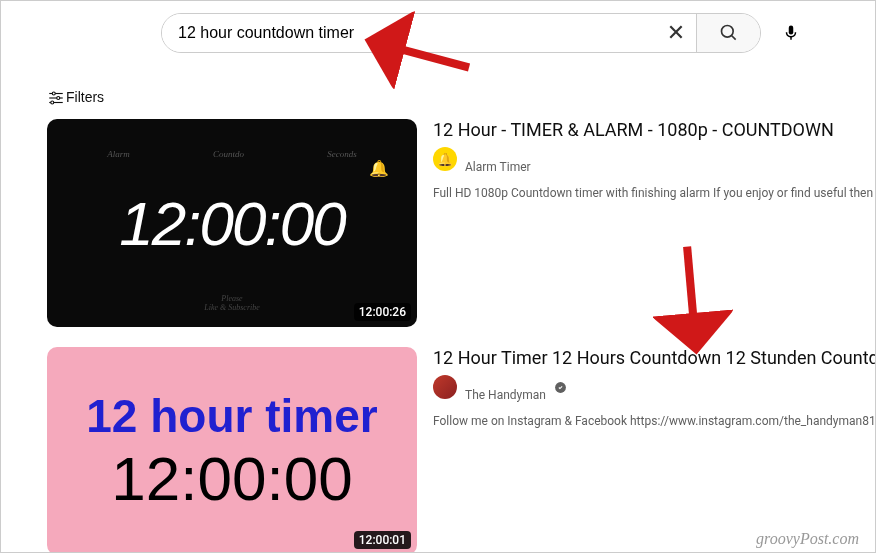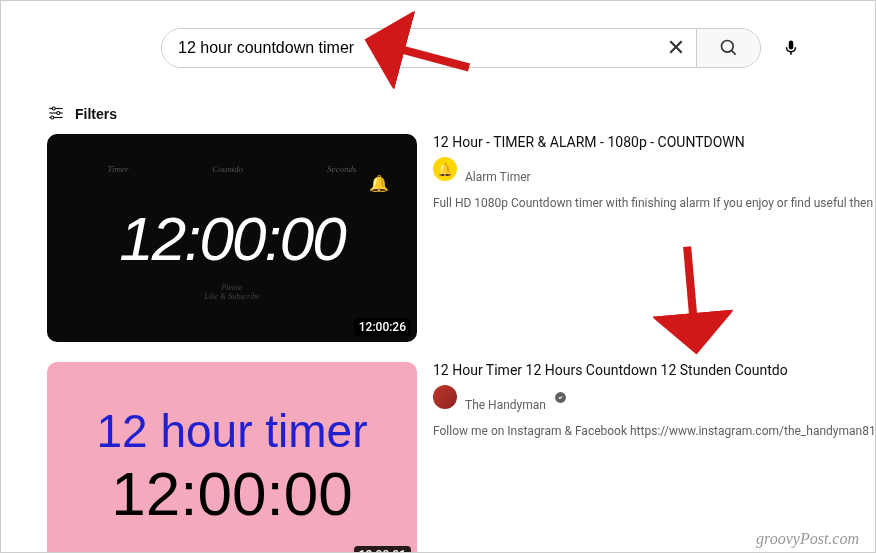--- a/index.html
+++ b/index.html
@@ -14,21 +14,20 @@
       height: 553px;
       overflow: hidden;
       position: relative;
       border: 1px solid #ccc;
     }
     .search-bar {
       display: flex;
       align-items: center;
       padding: 12px 40px 8px 160px;
       gap: 0;
-      margin-top: 15px;
     }
     .search-container {
       display: flex;
       align-items: center;
       border: 1px solid #ccc;
       border-radius: 40px;
       height: 40px;
       width: 600px;
       overflow: hidden;
     }
@@ -78,24 +77,24 @@
       padding: 28px 0 12px 46px;
       display: flex;
       align-items: center;
       gap: 8px;
     }
     .filters-btn {
       background: none;
       border: none;
       cursor: pointer;
       display: flex;
-      align-items: flex-end;
-      gap: 10px;
+      align-items: flex-start;
+      gap: 1px;
       font-size: 14px;
-      font-weight: 700;
+      font-weight: 400;
       color: #0f0f0f;
     }
     .results {
       padding: 0 0 0 46px;
     }
     .result-item {
       display: flex;
       gap: 16px;
       margin-bottom: 20px;
     }
@@ -136,38 +135,38 @@
     }
     .thumb1-bell {
       position: absolute;
       top: 40px;
       right: 28px;
       color: #ffd700;
       font-size: 16px;
     }
     .thumb1-bottom {
       position: absolute;
-      bottom: 40px;
+      bottom: 14px;
       font-family: cursive;
       font-style: italic;
       font-size: 8px;
       color: #444;
       text-align: center;
       line-height: 1.2;
     }
     .thumb2 {
       background: #f5a9bc;
       display: flex;
       flex-direction: column;
       align-items: center;
       justify-content: center;
     }
     .thumb2-title {
       font-size: 46px;
-      font-weight: normal;
+      font-weight: bold;
       color: #2020d0;
       font-family: Arial, sans-serif;
     }
     .thumb2-time {
       font-size: 62px;
       font-weight: 400;
       color: #000;
       font-family: Arial, sans-serif;
     }
     .duration {
@@ -181,21 +180,21 @@
       padding: 2px 5px;
       border-radius: 4px;
       margin-left: 10px;
     }
     .result-info {
       flex: 1;
       overflow: hidden;
       padding-top: 0;
     }
     .result-title {
-      font-size: 14px;
+      font-size: 18px;
       font-weight: 400;
       color: #0f0f0f;
       margin-bottom: 4px;
       white-space: nowrap;
       overflow: hidden;
     }
     .result-meta {
       font-size: 12px;
       color: #606060;
       margin-bottom: 12px;
@@ -302,21 +301,21 @@
       </svg>
     <span>Filters</span>
   </button>
 </div>
 
 <div class="results">
 
   <div class="result-item">
     <div class="thumbnail thumb1">
       <div class="thumb1-labels">
-        <span>Timer</span>
+        <span>Alarm</span>
         <span>Countdo</span>
         <span>Seconds</span>
       </div>
       <span class="thumb1-bell">🔔</span>
       <div class="thumb1-time">12:00:00</div>
       <div class="thumb1-bottom">
         <div>Please</div>
         <div>Like &amp; Subscribe</div>
       </div>
       <div class="duration">12:00:26</div>

